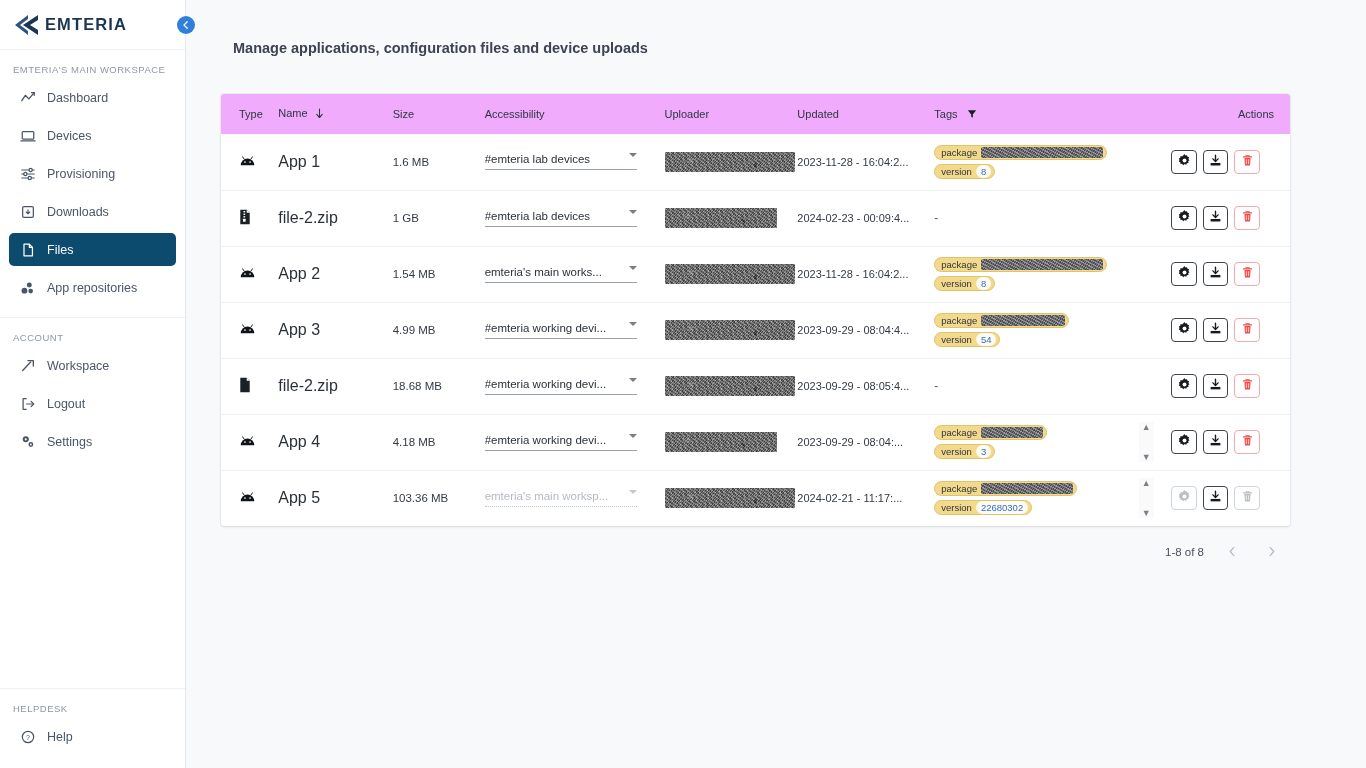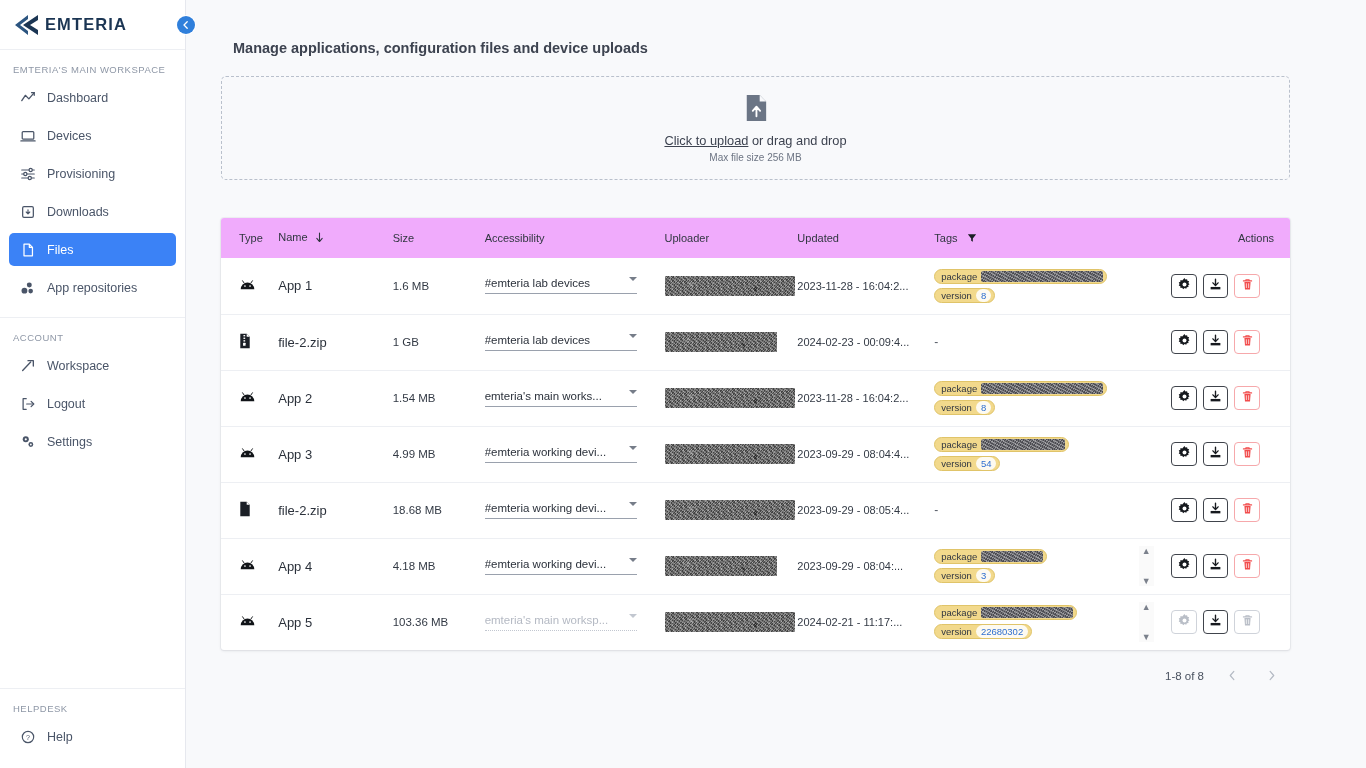--- a/index.html
+++ b/index.html
@@ -50,21 +50,21 @@
     height: 33px; border-radius: 5px;
     padding-left: 9px; margin-bottom: 5px;
     color: #4a5568; font-size: 12.5px;
     cursor: pointer;
   }
   .nav-item .nav-ico {
     width: 19px; height: 17px; margin-right: 10px;
     display: flex; align-items: center; justify-content: center;
     flex: 0 0 19px;
   }
-  .nav-item.active { background: #3b82f6; color: #ffffff; }
+  .nav-item.active { background: #0c4a6e; color: #ffffff; }
   .nav-item.active .nav-ico svg { stroke: #ffffff; fill: none; }
   .nav-divider { height: 1px; background: #edeff3; margin: 8px 0 0 0; }
   .sidebar-spacer { flex: 1 1 auto; }
   .helpdesk-block { border-top: 1px solid #edeff3; padding-bottom: 10px; }
 
   
   .main {
     flex: 1 1 auto; height: 768px;
     position: relative; overflow: hidden;
   }
@@ -111,21 +111,21 @@
   .c-upl    { width: 130px; }
   .c-upd    { width: 134px; }
   .c-tags   { width: 200px; }
   .c-spin   { width: 32px;  }
   .c-act    { width: 116px; text-align: right !important; padding-right: 16px !important; }
 
   tbody tr { border-bottom: 1px solid #edeff3; height: 56px; }
   tbody tr:last-child { border-bottom: none; }
   tbody td { font-size: 11.5px; color: #333a45; vertical-align: middle; padding: 0; }
   td.c-type { padding-left: 18px; }
-  .cell-name { font-size: 13px; color: #2b313b; }
+  .cell-name { font-size: 16px; color: #2b313b; }
   .cell-size { font-size: 11.5px; color: #333a45; }
   .cell-upd  { font-size: 11px; color: #333a45; white-space: nowrap; }
   .cell-dash { color: #555b66; font-size: 12px; }
 
   
   .sel {
     position: relative; width: 152px;
     border-bottom: 1px solid #9aa1ad;
     display: flex; align-items: flex-start; justify-content: space-between;
     padding-bottom: 4px; cursor: pointer;
@@ -356,33 +356,20 @@
         <span>Help</span>
       </div>
     </nav>
   </div>
 </aside>
 
 <main class="main">
 
   <h1 class="page-title">Manage applications, configuration files and device uploads</h1>
 
-  <div class="dropzone">
-    <span class="upload-icon">
-      <svg viewBox="0 0 26 30" width="24" height="28" aria-hidden="true">
-        <path d="M3 1 H17 L24 8 V29 H3 Z" fill="#6b7585"></path>
-        <path d="M17 1 V8 H24 Z" fill="#f8f9fb"></path>
-        <path d="M13.5 24 V14 M9.5 18 L13.5 13.5 L17.5 18" fill="none" stroke="#ffffff" stroke-width="2" stroke-linecap="round" stroke-linejoin="round"></path>
-      </svg>
-    </span>
-    <div class="dz-line">
-      <span class="dz-link">Click to upload</span><span> or drag and drop</span>
-    </div>
-    <div class="dz-sub">Max file size 256 MB</div>
-  </div>
 
   <section class="card">
     <table>
       <thead>
         <tr>
           <th class="c-type"><span>Type</span></th>
           <th class="c-name">
             <span>Name</span>
             <span style="margin-left:4px;display:inline-block;vertical-align:-2px;">
               <svg viewBox="0 0 10 12" width="9" height="11">

